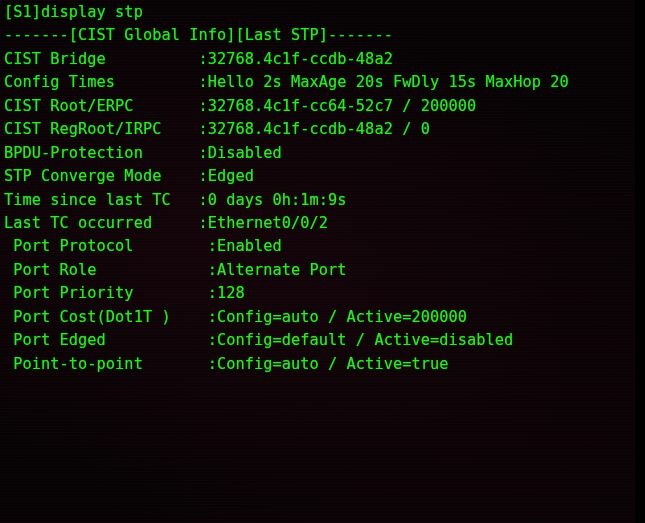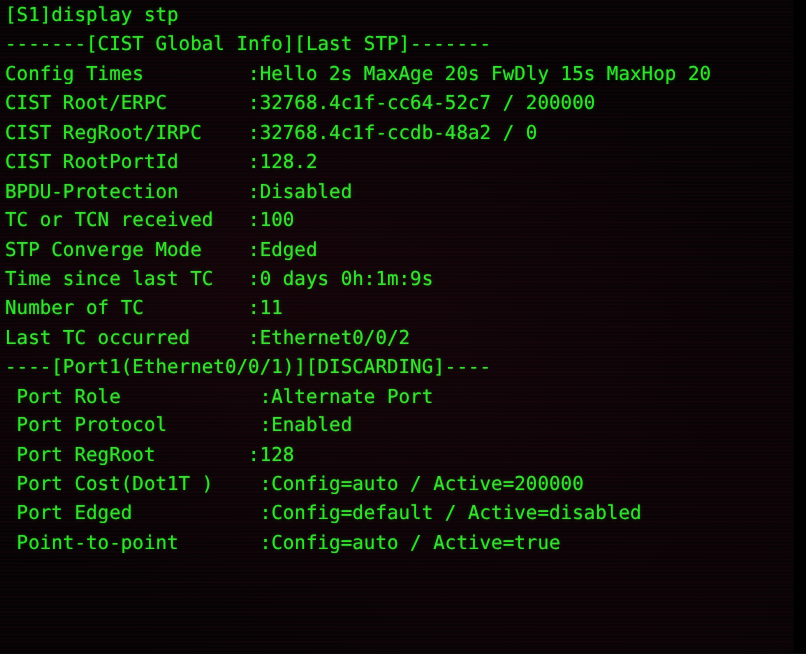--- a/index.html
+++ b/index.html
@@ -69,36 +69,33 @@
 <body>
 
 <div id="terminal">
 
   <div id="screen-lines">
 
     <span class="line">[S1]display stp</span>
 
     <span class="line">-------[CIST Global Info][Last STP]-------</span>
 
+    <span class="line">CIST Bridge          :32768.4c1f-ccdb-48a2</span>
     <span class="line">Config Times         :Hello 2s MaxAge 20s FwDly 15s MaxHop 20</span>
     <span class="line">CIST Root/ERPC       :32768.4c1f-cc64-52c7 / 200000</span>
     <span class="line">CIST RegRoot/IRPC    :32768.4c1f-ccdb-48a2 / 0</span>
-    <span class="line">CIST RootPortId      :128.2</span>
     <span class="line">BPDU-Protection      :Disabled</span>
-    <span class="line">TC or TCN received   :100</span>
     <span class="line">STP Converge Mode    :Edged</span>
     <span class="line">Time since last TC   :0 days 0h:1m:9s</span>
-    <span class="line">Number of TC         :11</span>
     <span class="line">Last TC occurred     :Ethernet0/0/2</span>
 
-    <span class="line">----[Port1(Ethernet0/0/1)][DISCARDING]----</span>
 
+    <span class="line"> Port Protocol        :Enabled</span>
     <span class="line"> Port Role            :Alternate Port</span>
-    <span class="line"> Port Protocol        :Enabled</span>
-    <span class="line"> Port RegRoot        :128</span>
+    <span class="line"> Port Priority        :128</span>
     <span class="line"> Port Cost(Dot1T )    :Config=auto / Active=200000</span>
     <span class="line"> Port Edged           :Config=default / Active=disabled</span>
     <span class="line"> Point-to-point       :Config=auto / Active=true</span>
 
   </div>
 
   <div id="noise-layer"></div>
 </div>
 
 </body></html>

